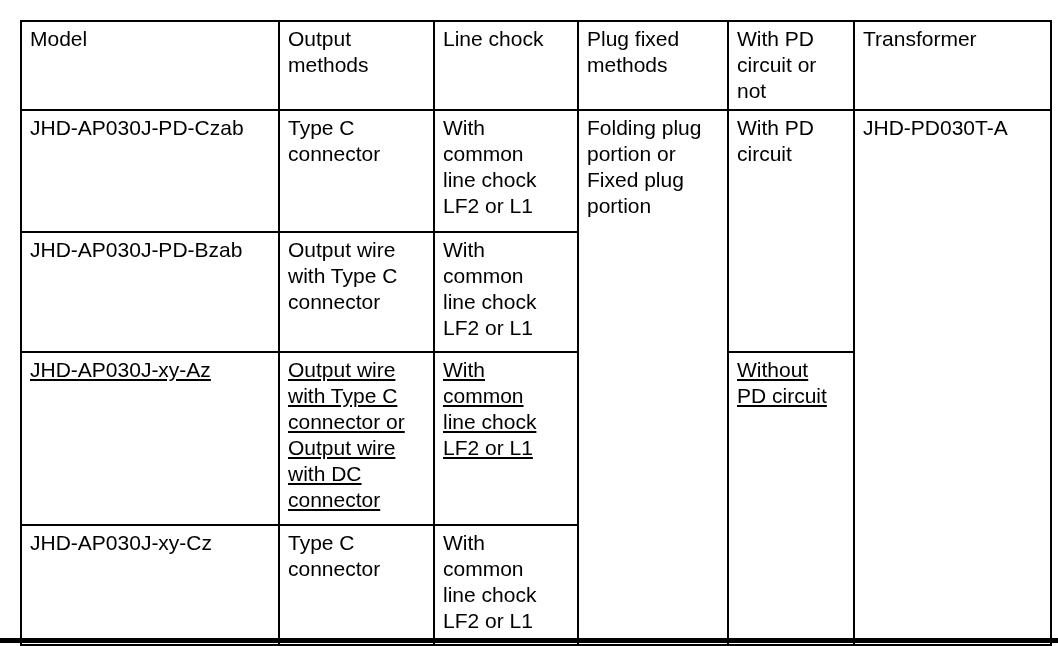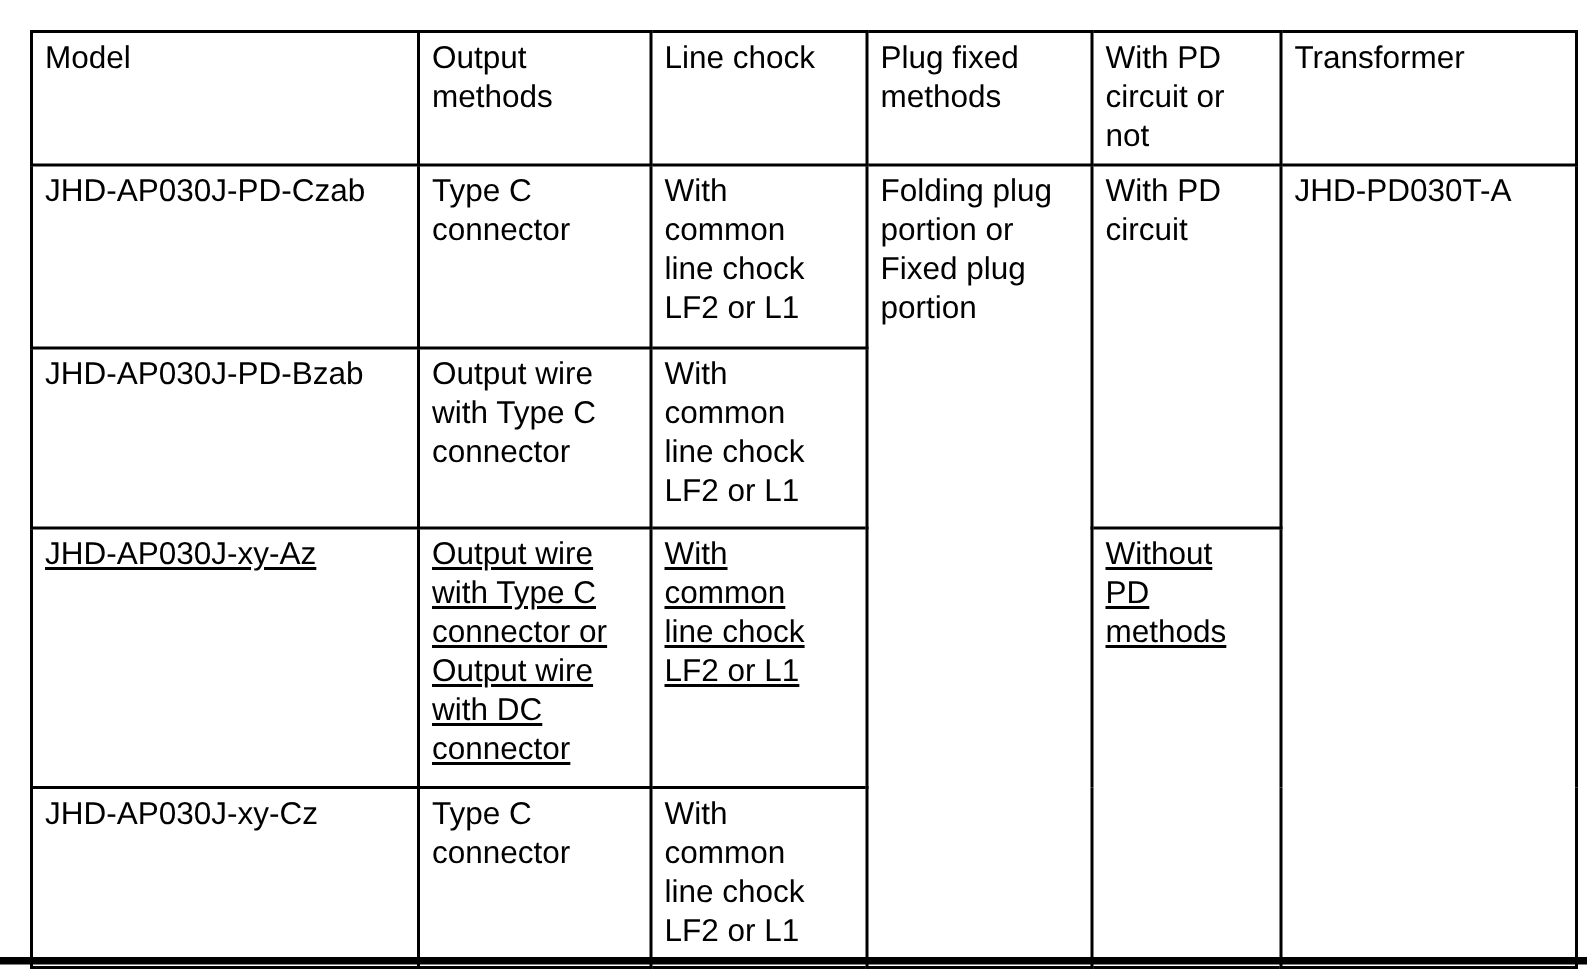--- a/index.html
+++ b/index.html
@@ -106,21 +106,21 @@
 with Type C
 connector or
 Output wire
 with DC
 connector</td>
         <td>With
 common
 line chock
 LF2 or L1</td>
         <td rowspan="2">Without
-PD methods</td>
+PD circuit</td>
       </tr>
       <tr class="r-4">
         <td>JHD-AP030J-xy-Cz</td>
         <td>Type C
 connector</td>
         <td>With
 common
 line chock
 LF2 or L1</td>
       </tr>

